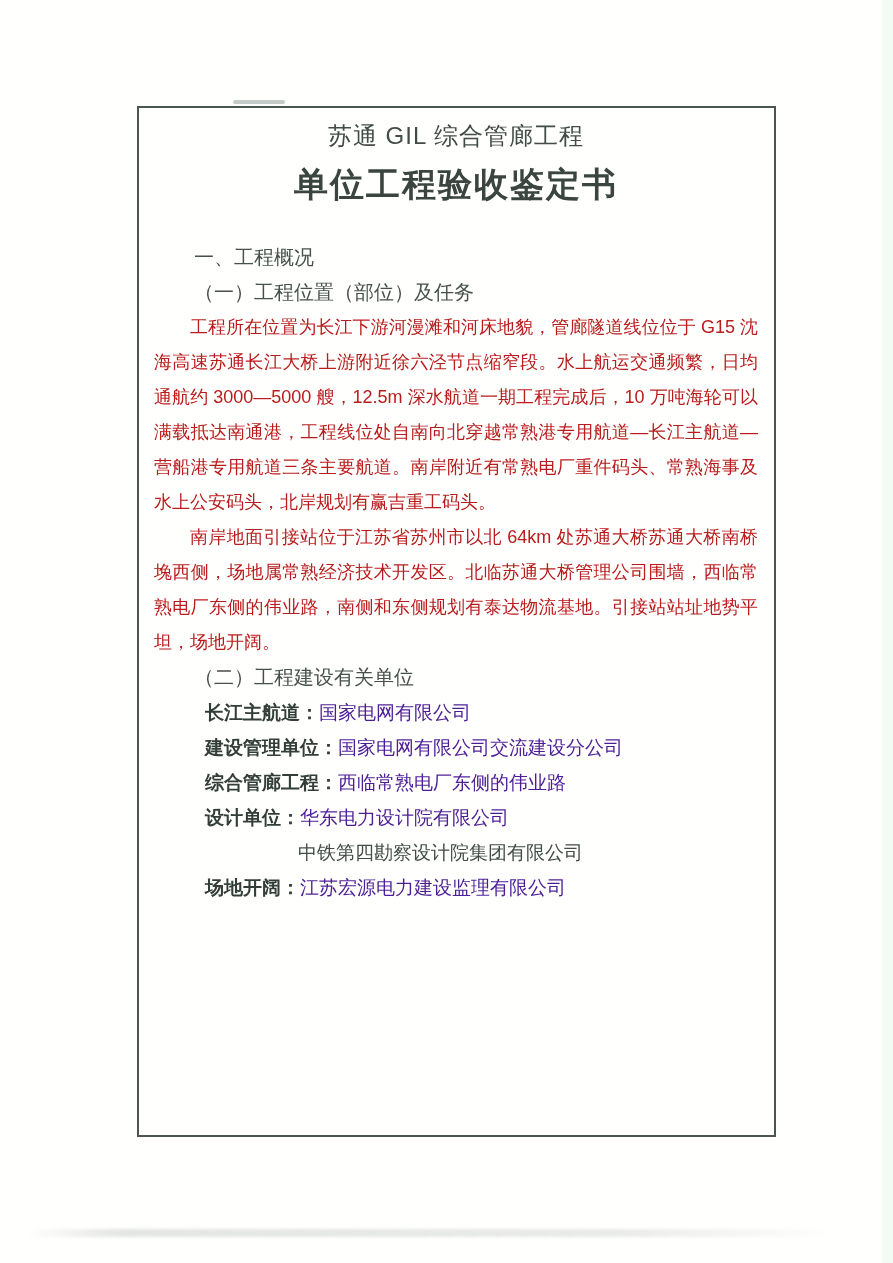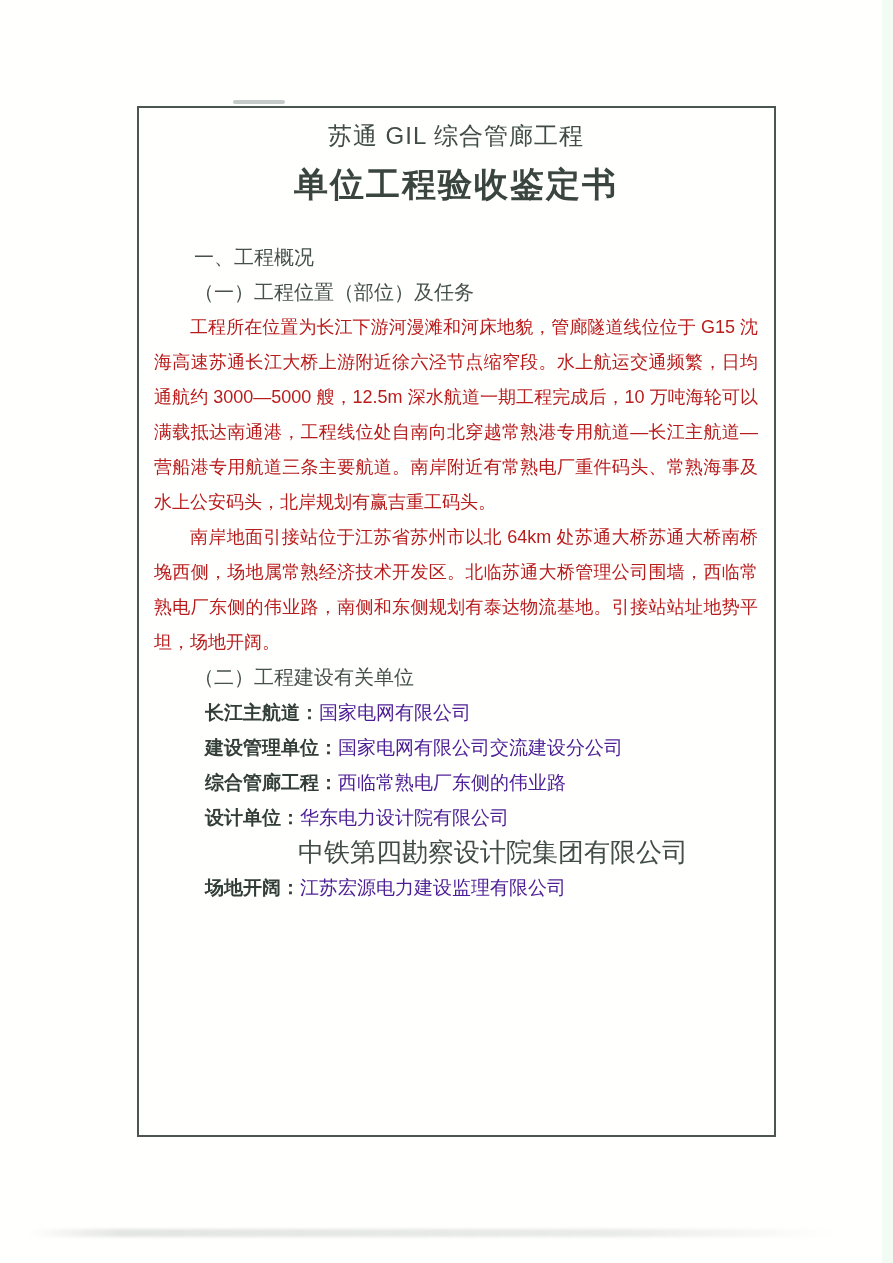--- a/index.html
+++ b/index.html
@@ -69,21 +69,21 @@
     color: #b91c1c;
   }
   .unit-row {
     font-size: 19px; line-height: 35px;
     padding-left: 51px;
     white-space: nowrap;
   }
   .unit-label { font-weight: bold; color: #333e38; }
   .unit-value { color: #4c1d95; }
   .unit-cont {
-    font-size: 26px; line-height: 35px;
+    font-size: 19px; line-height: 35px;
     padding-left: 144px;
     color: #424d47;
     white-space: nowrap;
   }
 </style>
 </head>
 <body>
 
 <div class="page">
 

